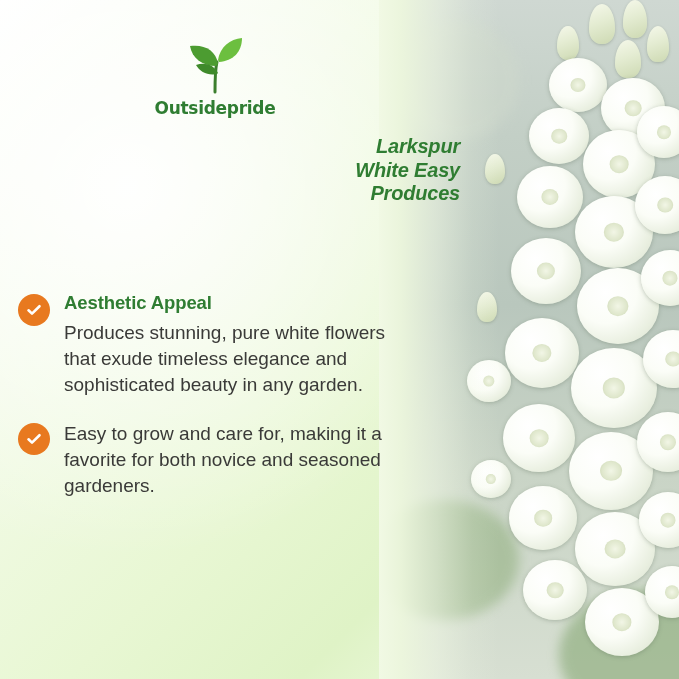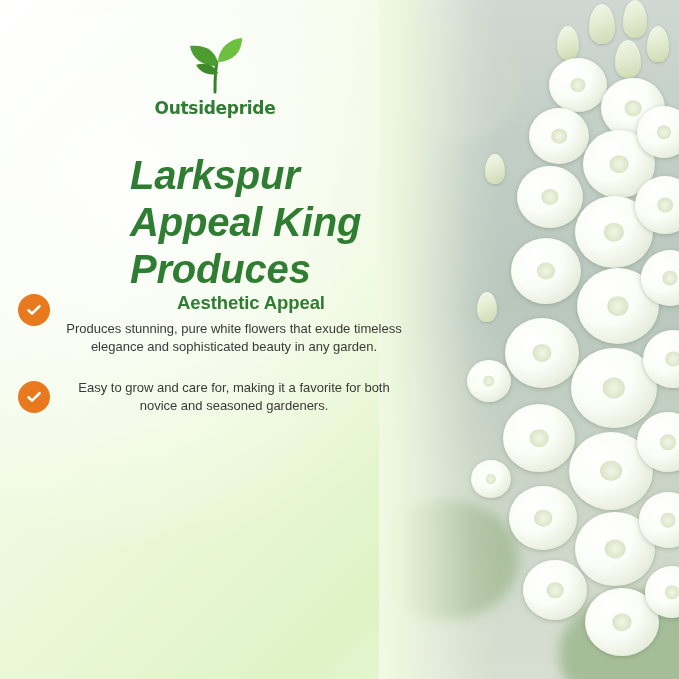--- a/index.html
+++ b/index.html
@@ -111,42 +111,42 @@
     font-weight: bold;
     letter-spacing: -0.3px;
     color: #2f7d32;
     font-family: "DejaVu Sans", sans-serif;
   }
 
   
   .headline {
     position: absolute;
     left: 130px;
-    top: 152px;
+    top: 135px;
     width: 330px;
-    font-size: 40px;
+    font-size: 20px;
     line-height: 1.18;
     font-style: italic;
     font-weight: bold;
     color: #2f7d32;
     letter-spacing: -0.2px;
+    text-align: right;
   }
 
   
   .benefits {
     position: absolute;
     left: 18px;
     top: 292px;
     width: 420px;
   }
   .benefit {
     display: flex;
     align-items: flex-start;
     margin-bottom: 24px;
-    text-align: center;
   }
   .check {
     flex: 0 0 auto;
     width: 32px;
     height: 32px;
     border-radius: 50%;
     background: #e8791f;
     margin-right: 14px;
     margin-top: 2px;
     display: flex;
@@ -156,21 +156,21 @@
   .check svg { display: block; }
   .benefit-body { flex: 1 1 auto; }
   .benefit-title {
     font-size: 18.5px;
     font-weight: bold;
     color: #2f7d32;
     margin: 0 0 6px 0;
     letter-spacing: -0.1px;
   }
   .benefit-desc {
-    font-size: 13px;
+    font-size: 19px;
     line-height: 1.36;
     color: #3a3a38;
     margin: 0;
     max-width: 340px;
   }
 </style>
 </head>
 <body>
 
 <div class="card">
@@ -229,21 +229,21 @@
         <path d="M40 32 C26 32 16 24 14 12 C28 10 40 16 42 30 Z" fill="#4c9c31"></path>
         <path d="M42 26 C44 13 54 5 66 4 C66 18 57 27 43 28 Z" fill="#6cbf3f"></path>
         <path d="M41 40 C32 42 24 38 20 31 C29 28 38 31 42 39 Z" fill="#3f8a2b"></path>
       </svg>
     </div>
     <div class="logo-text">Outsidepride</div>
   </div>
 
   <div class="headline">
     <div>Larkspur</div>
-    <div>Appeal King</div>
+    <div>White Easy</div>
     <div>Produces</div>
   </div>
 
   <div class="benefits">
 
     <div class="benefit">
       <div class="check">
         <svg width="18" height="18" viewBox="0 0 18 18" aria-hidden="true">
           <path d="M3.5 9.3 L7 12.6 L14.5 5.2" stroke="#ffffff" stroke-width="2.6" fill="none" stroke-linecap="round" stroke-linejoin="round"></path>
         </svg>

